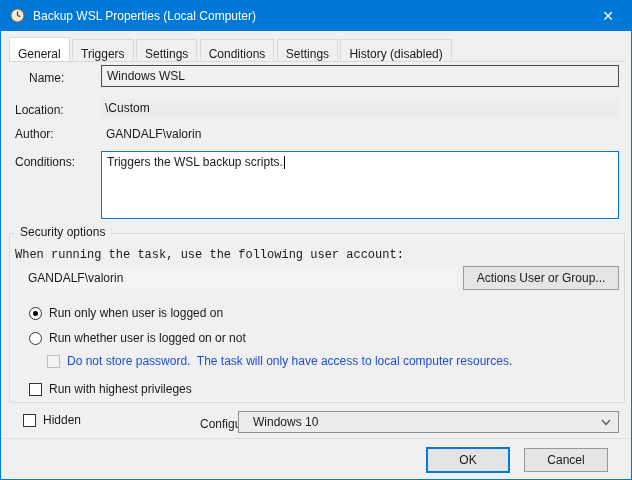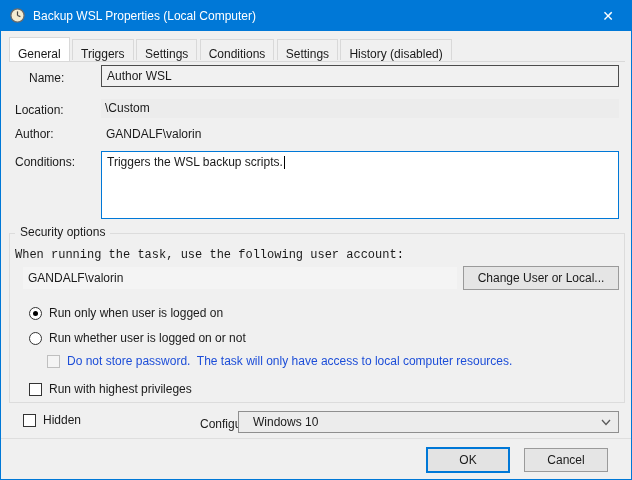--- a/index.html
+++ b/index.html
@@ -87,40 +87,40 @@
   <div class="tabs">
     <span class="tab active">General</span>
     <span class="tab">Triggers</span>
     <span class="tab">Settings</span>
     <span class="tab">Conditions</span>
     <span class="tab">Settings</span>
     <span class="tab">History (disabled)</span>
   </div>
 
   <span class="abs lbl-name">Name:</span>
-  <div class="abs fld-name">Author WSL</div>
+  <div class="abs fld-name">Windows WSL</div>
 
   <span class="abs lbl-location">Location:</span>
   <div class="abs fld-location">\Custom</div>
 
   <span class="abs lbl-author">Author:</span>
   <span class="abs val-author">GANDALF\valorin</span>
 
   <span class="abs lbl-desc">Conditions:</span>
   <div class="abs fld-desc">
     <span>Triggers the WSL backup scripts.</span><span class="caret"></span>
   </div>
 
   <div class="abs group"></div>
   <span class="group-title">Security options</span>
 
   <span class="abs hint">When running the task, use the following user account:</span>
   <div class="abs fld-account">GANDALF\valorin</div>
   <div class="abs btn btn-change">
-    <span>Change User or Local...</span>
+    <span>Actions User or Group...</span>
   </div>
 
   <div class="opt opt-radio1">
     <span class="radio checked"></span>
     <span class="opt-text">Run only when user is logged on</span>
   </div>
 
   <div class="opt opt-radio2">
     <span class="radio"></span>
     <span class="opt-text">Run whether user is logged on or not</span>

